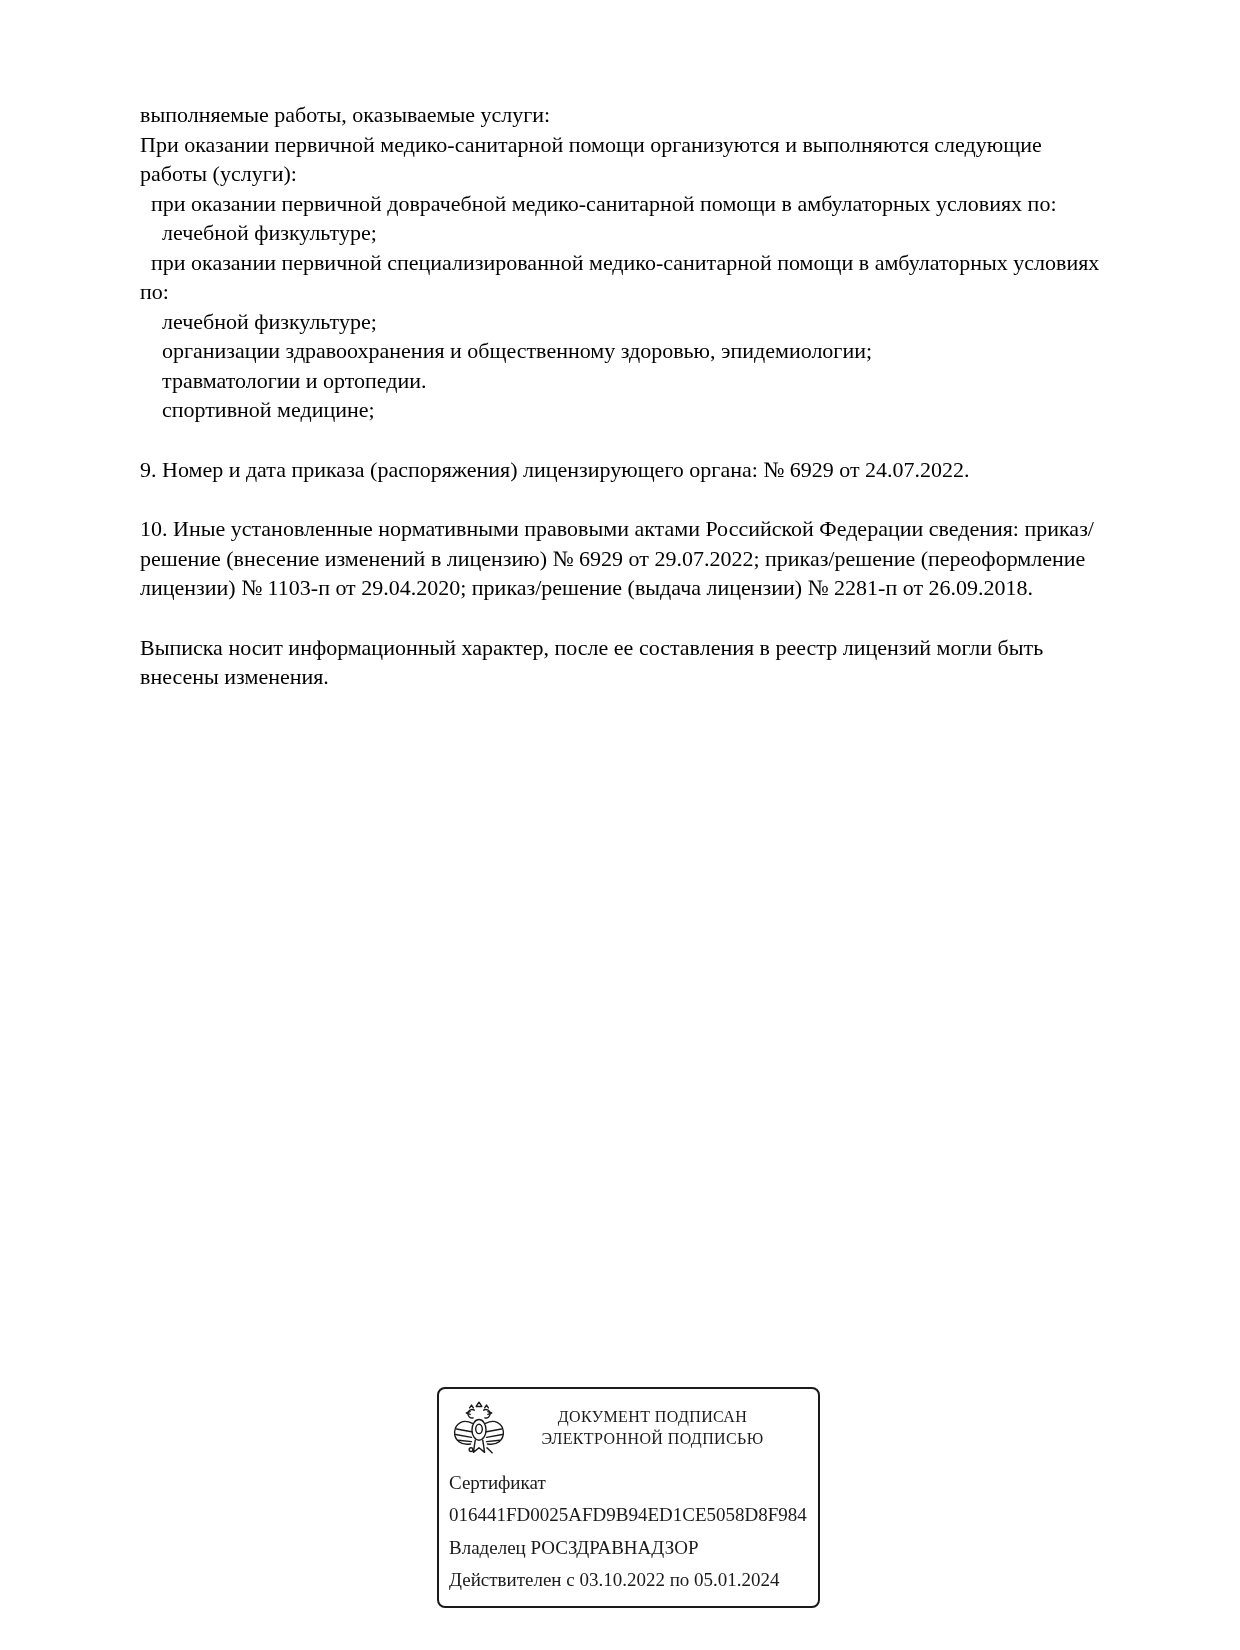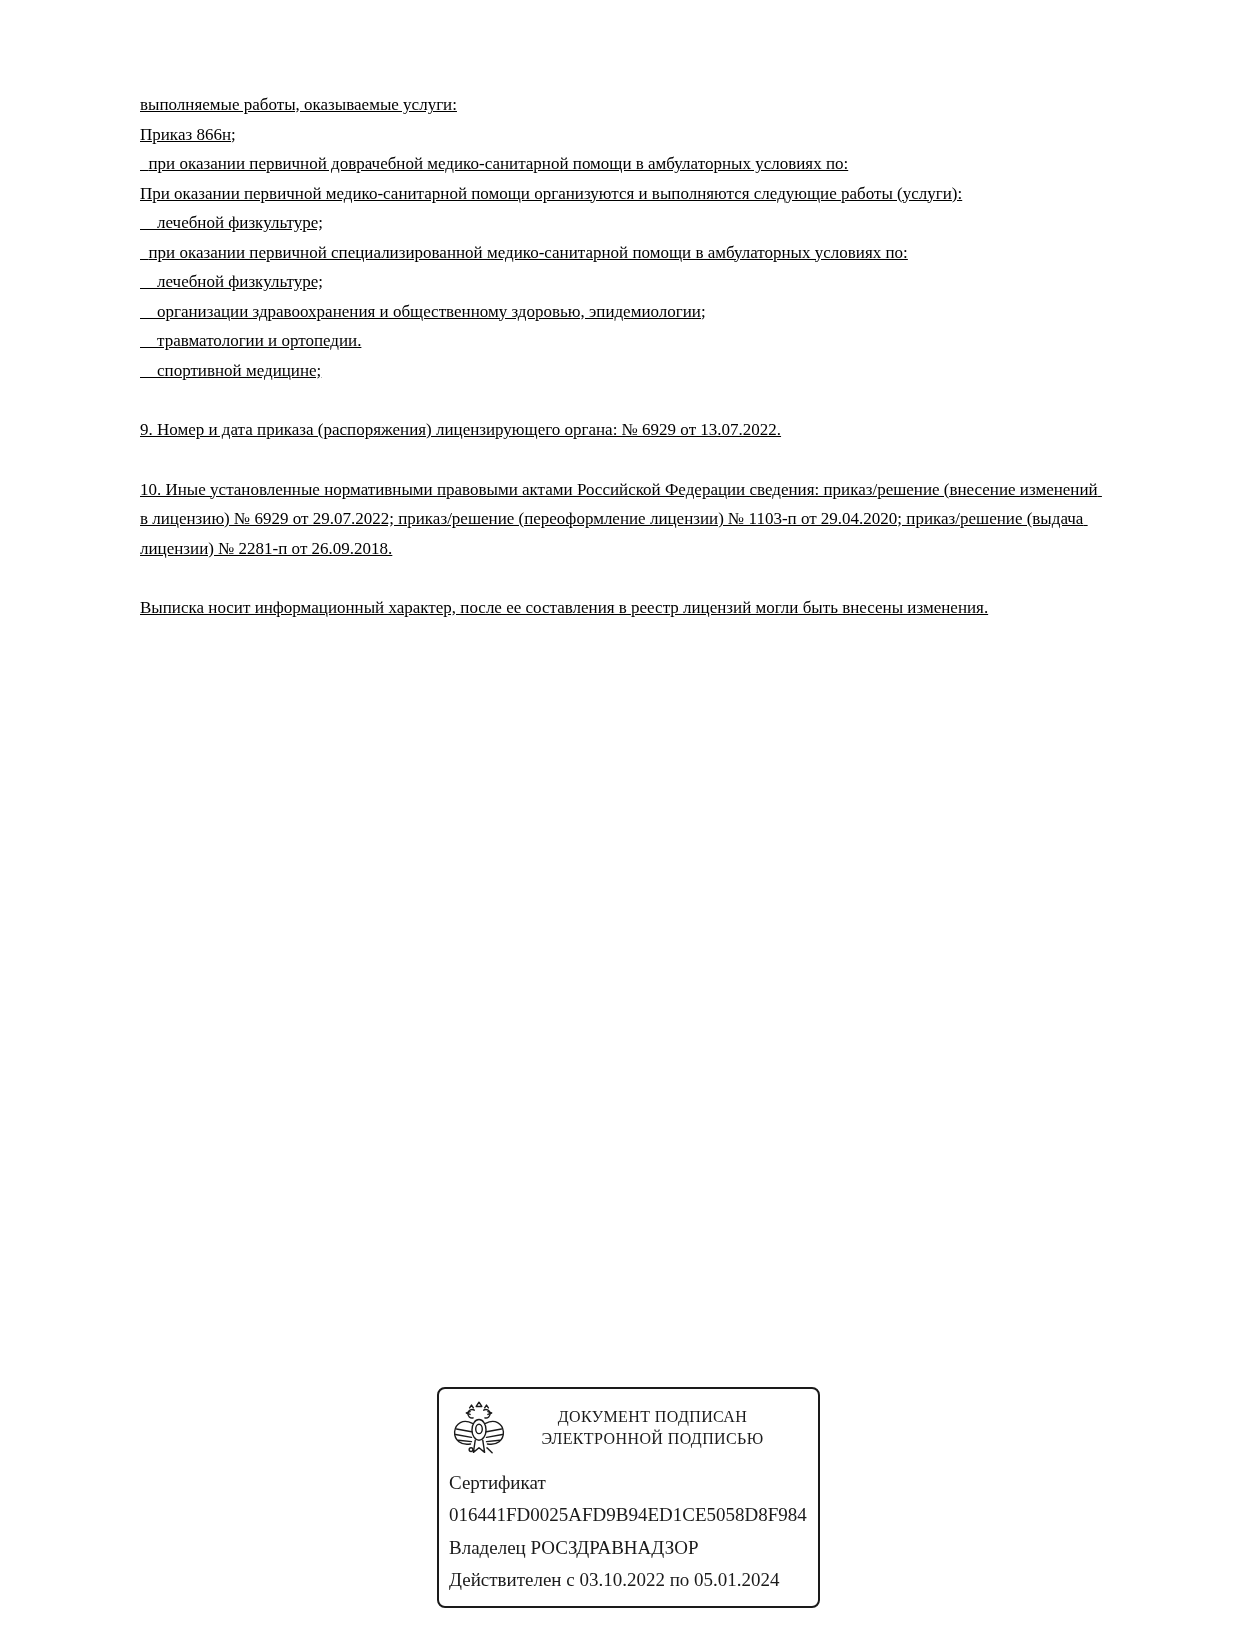--- a/index.html
+++ b/index.html
@@ -12,25 +12,24 @@
     width: 1240px;
     height: 1650px;
     background: #ffffff;
     overflow: hidden;
     font-family: "Liberation Serif", serif;
     color: #000000;
   }
   .doc-text {
     position: absolute;
     left: 140px;
-    top: 90px;
+    top: 100px;
     width: 965px;
-    font-size: 17px;
+    font-size: 22px;
     line-height: 29.5px;
-    text-decoration: underline;
   }
   .para {
     margin: 0;
     white-space: pre-wrap;
   }
   .gap {
     margin-top: 30px;
   }
   .stamp {
     position: absolute;
@@ -71,30 +70,29 @@
     font-weight: normal;
   }
 </style>
 </head>
 <body>
 
 <div class="page">
 
   <div class="doc-text">
     <p class="para">выполняемые работы, оказываемые услуги:</p>
-    <p class="para">Приказ 866н;</p>
+    <p class="para">При оказании первичной медико-санитарной помощи организуются и выполняются следующие работы (услуги):</p>
     <p class="para">  при оказании первичной доврачебной медико-санитарной помощи в амбулаторных условиях по:</p>
-    <p class="para">При оказании первичной медико-санитарной помощи организуются и выполняются следующие работы (услуги):</p>
     <p class="para">    лечебной физкультуре;</p>
     <p class="para">  при оказании первичной специализированной медико-санитарной помощи в амбулаторных условиях по:</p>
     <p class="para">    лечебной физкультуре;</p>
     <p class="para">    организации здравоохранения и общественному здоровью, эпидемиологии;</p>
     <p class="para">    травматологии и ортопедии.</p>
     <p class="para">    спортивной медицине;</p>
-    <p class="para gap">9. Номер и дата приказа (распоряжения) лицензирующего органа: № 6929 от 13.07.2022.</p>
+    <p class="para gap">9. Номер и дата приказа (распоряжения) лицензирующего органа: № 6929 от 24.07.2022.</p>
     <p class="para gap">10. Иные установленные нормативными правовыми актами Российской Федерации сведения: приказ/решение (внесение изменений в лицензию) № 6929 от 29.07.2022; приказ/решение (переоформление лицензии) № 1103-п от 29.04.2020; приказ/решение (выдача лицензии) № 2281-п от 26.09.2018.</p>
     <p class="para gap">Выписка носит информационный характер, после ее составления в реестр лицензий могли быть внесены изменения.</p>
   </div>
 
   <div class="stamp">
     <div class="stamp-header">
       <svg class="stamp-emblem" viewBox="0 0 64 64" aria-hidden="true">
         <g fill="none" stroke="#1a1a1a" stroke-width="1.5" stroke-linejoin="round" stroke-linecap="round">
           <path d="M29 9 L32 4.5 L35 9 Z"></path>
           <path d="M27 13 a4.5 4.5 0 1 0 -1.2 8.2"></path>

